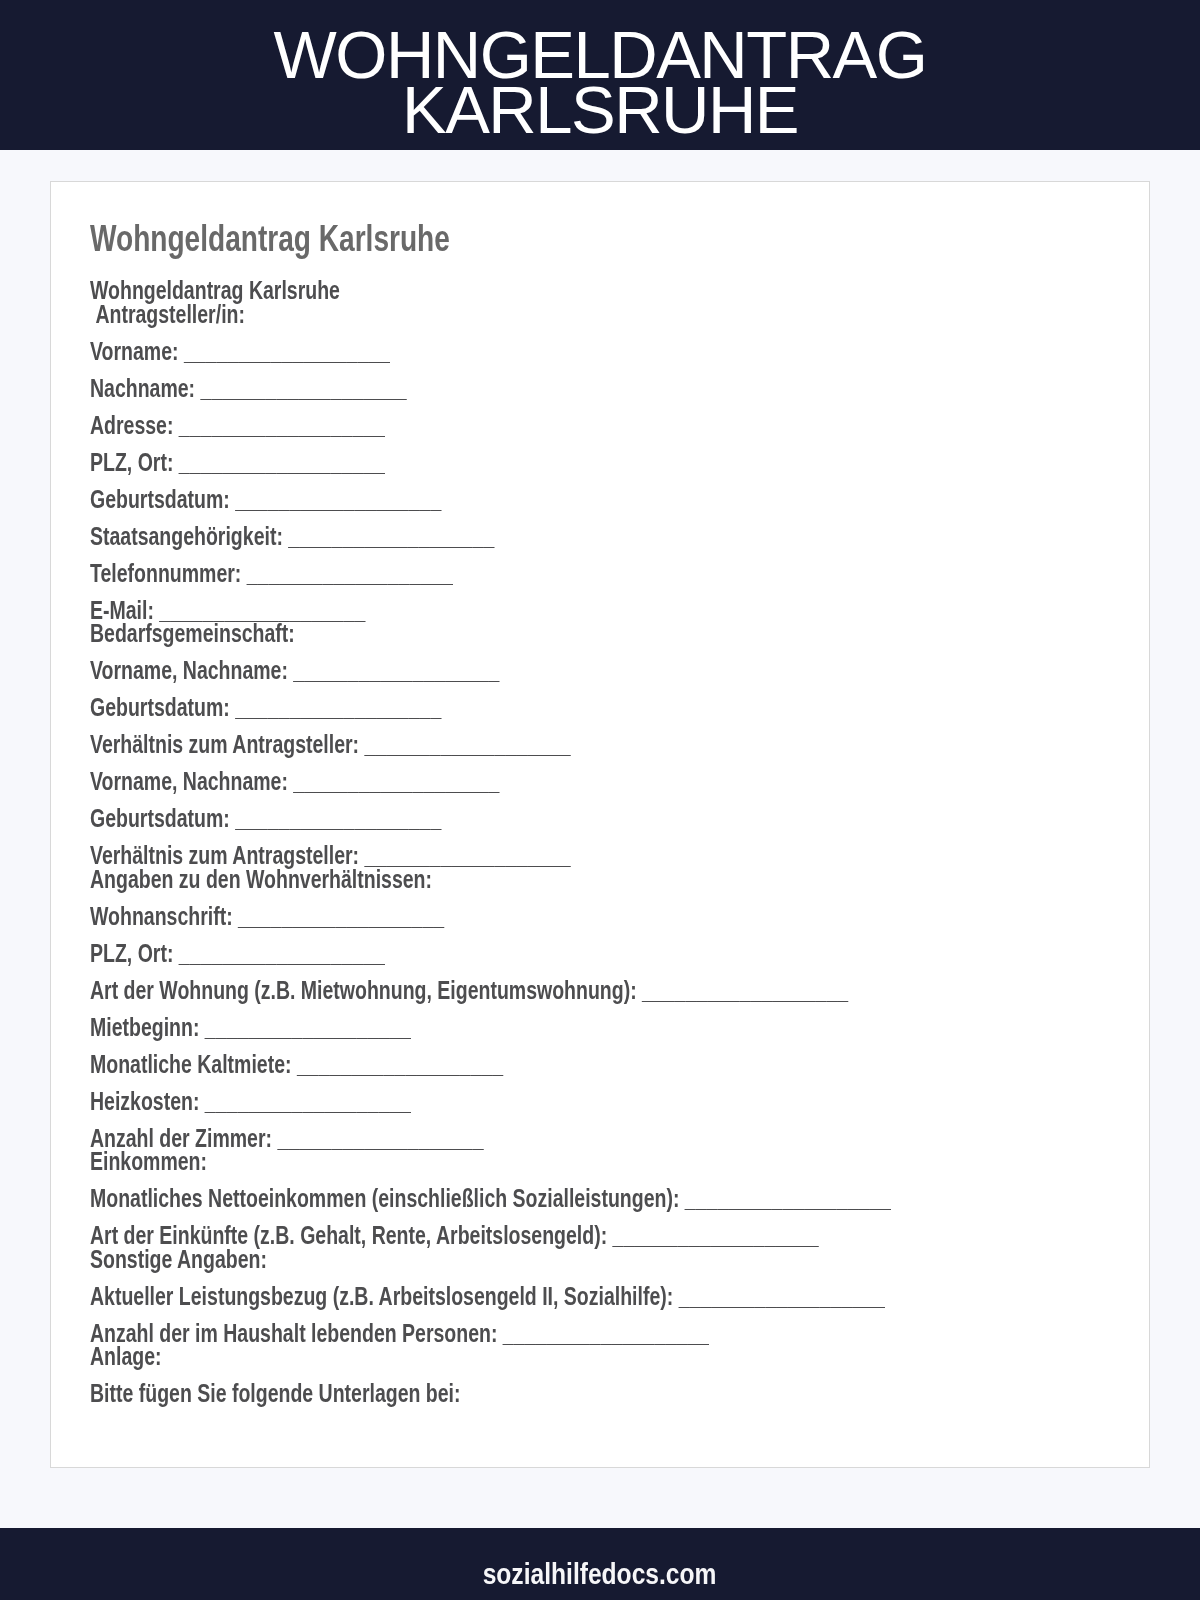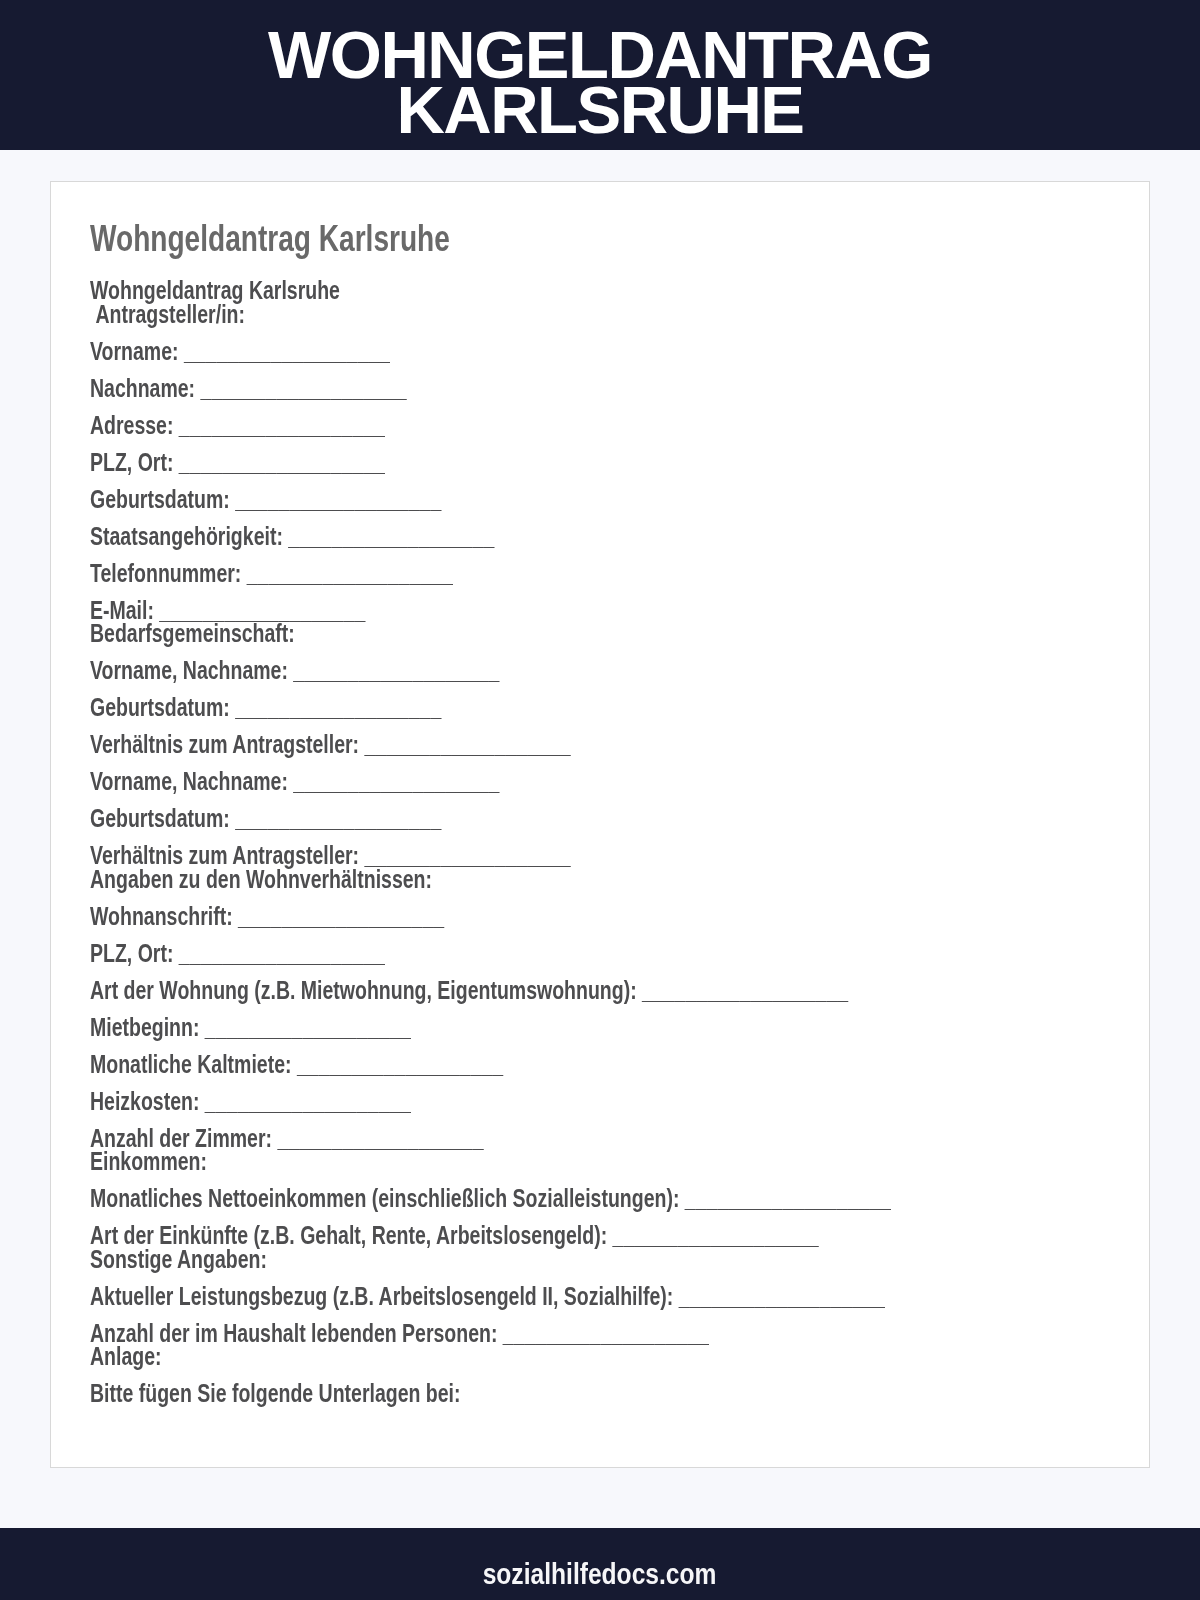--- a/index.html
+++ b/index.html
@@ -15,21 +15,21 @@
   .page-header {
     height: 150px;
     background: #161a31;
     text-align: center;
     overflow: hidden;
   }
   .banner-title {
     display: inline-block;
     padding-top: 27px;
     color: #ffffff;
-    font-weight: 700;
+    font-weight: 400;
     font-size: 67px;
     line-height: 55px;
     letter-spacing: -1.5px;
     white-space: pre-line;
   }
 
   
   .main {
     height: 1378px;
     background: #f7f8fc;

